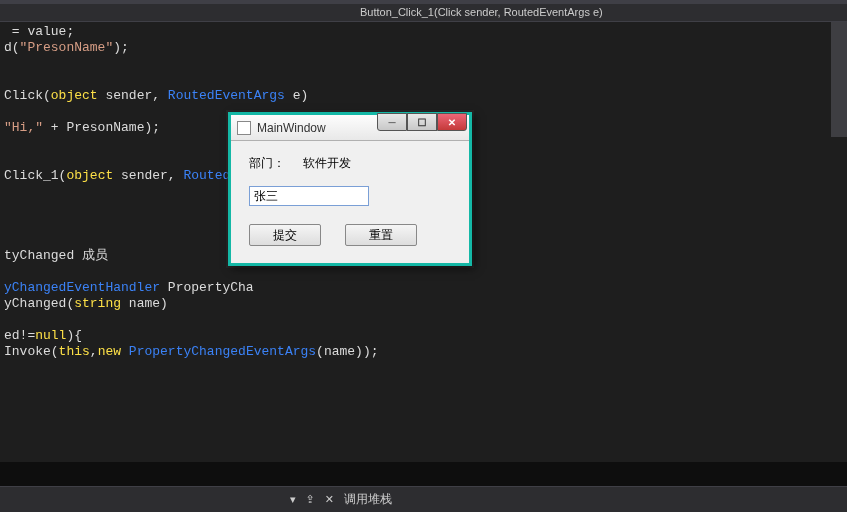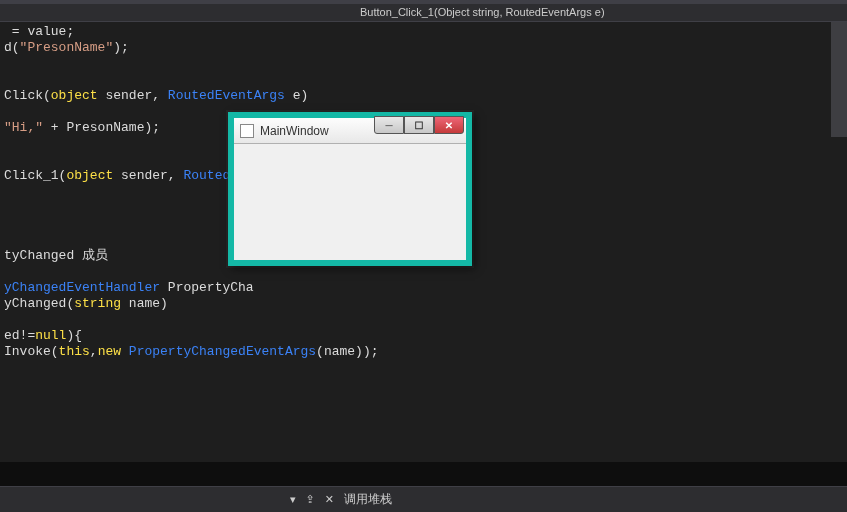--- a/index.html
+++ b/index.html
@@ -58,21 +58,21 @@
       background: #3e3e42;
     }
     
     .window-dialog {
       position: absolute;
       left: 228px;
       top: 112px;
       width: 244px;
       height: 154px;
       background: #f0f0f0;
-      border: 6px solid #14b8a6;
+      border: 3px solid #14b8a6;
       box-shadow: 3px 3px 8px rgba(0,0,0,0.5), 0 0 0 2px rgba(60,60,60,0.3);
       font-family: "Microsoft YaHei", "Segoe UI", sans-serif;
     }
     .titlebar {
       height: 26px;
       background: linear-gradient(to bottom, #fdfdfd, #e8e8e8);
       border-bottom: 1px solid #b0b0b0;
       display: flex;
       align-items: center;
       padding-left: 6px;
@@ -188,37 +188,50 @@
       font-size: 11px;
       cursor: pointer;
     }
   </style>
 </head>
 <body>
 
 <div class="top-bar"></div>
 
 <div class="breadcrumb-bar">
-  <span>Button_Click_1(Object string, RoutedEventArgs e)</span>
+  <span>Button_Click_1(Click sender, RoutedEventArgs e)</span>
 </div>
 
 <div class="code-area" id="code-editor"><div class="code-line"><span class="c-default"> = </span><span class="c-default">value</span><span class="c-default">;</span></div><div class="code-line"><span class="c-default">d(</span><span class="c-string">"PresonName"</span><span class="c-default">);</span></div><div class="code-line">&nbsp;</div><div class="code-line">&nbsp;</div><div class="code-line"><span class="c-default">Click(</span><span class="c-keyword">object</span><span class="c-default"> sender, </span><span class="c-type">RoutedEventArgs</span><span class="c-default"> e)</span></div><div class="code-line">&nbsp;</div><div class="code-line"><span class="c-string">"Hi,"</span><span class="c-default"> + PresonName);</span></div><div class="code-line">&nbsp;</div><div class="code-line">&nbsp;</div><div class="code-line"><span class="c-default">Click_1(</span><span class="c-keyword">object</span><span class="c-default"> sender, </span><span class="c-type">RoutedEven</span></div><div class="code-line">&nbsp;</div><div class="code-line">&nbsp;</div><div class="code-line">&nbsp;</div><div class="code-line">&nbsp;</div><div class="code-line"><span class="c-default">tyChanged 成员</span></div><div class="code-line">&nbsp;</div><div class="code-line"><span class="c-type">yChangedEventHandler</span><span class="c-default"> PropertyCha</span></div><div class="code-line"><span class="c-default">yChanged(</span><span class="c-keyword">string</span><span class="c-default"> name)</span></div><div class="code-line">&nbsp;</div><div class="code-line"><span class="c-default">ed!=</span><span class="c-keyword">null</span><span class="c-default">){</span></div><div class="code-line"><span class="c-default">Invoke(</span><span class="c-keyword">this</span><span class="c-default">,</span><span class="c-keyword">new</span><span class="c-default"> </span><span class="c-type">PropertyChangedEventArgs</span><span class="c-default">(name));</span></div></div>
 
 <div class="scroll-region"></div>
 
 <div class="window-dialog">
   <div class="titlebar">
     <span class="window-icon"></span>
     <span class="window-title">MainWindow</span>
     <div class="window-controls">
       <div class="win-btn win-min">─</div>
       <div class="win-btn win-max">☐</div>
       <div class="win-btn win-close">✕</div>
     </div>
   </div>
+  <div class="dialog-body">
+    <div class="row-dept">
+      <span>部门：</span>
+      <span>软件开发</span>
+    </div>
+    <div class="input-row">
+      <input type="text" class="text-input" value="张三" style="">
+    </div>
+    <div class="button-row">
+      <button class="dlg-btn">提交</button>
+      <button class="dlg-btn">重置</button>
+    </div>
+  </div>
 </div>
 
 <div class="footer-dark"></div>
 
 <div class="bottom-panel">
   <span class="panel-icon">▾</span>
   <span class="panel-icon">⇪</span>
   <span class="panel-icon">✕</span>
   <span>调用堆栈</span>
 </div>

